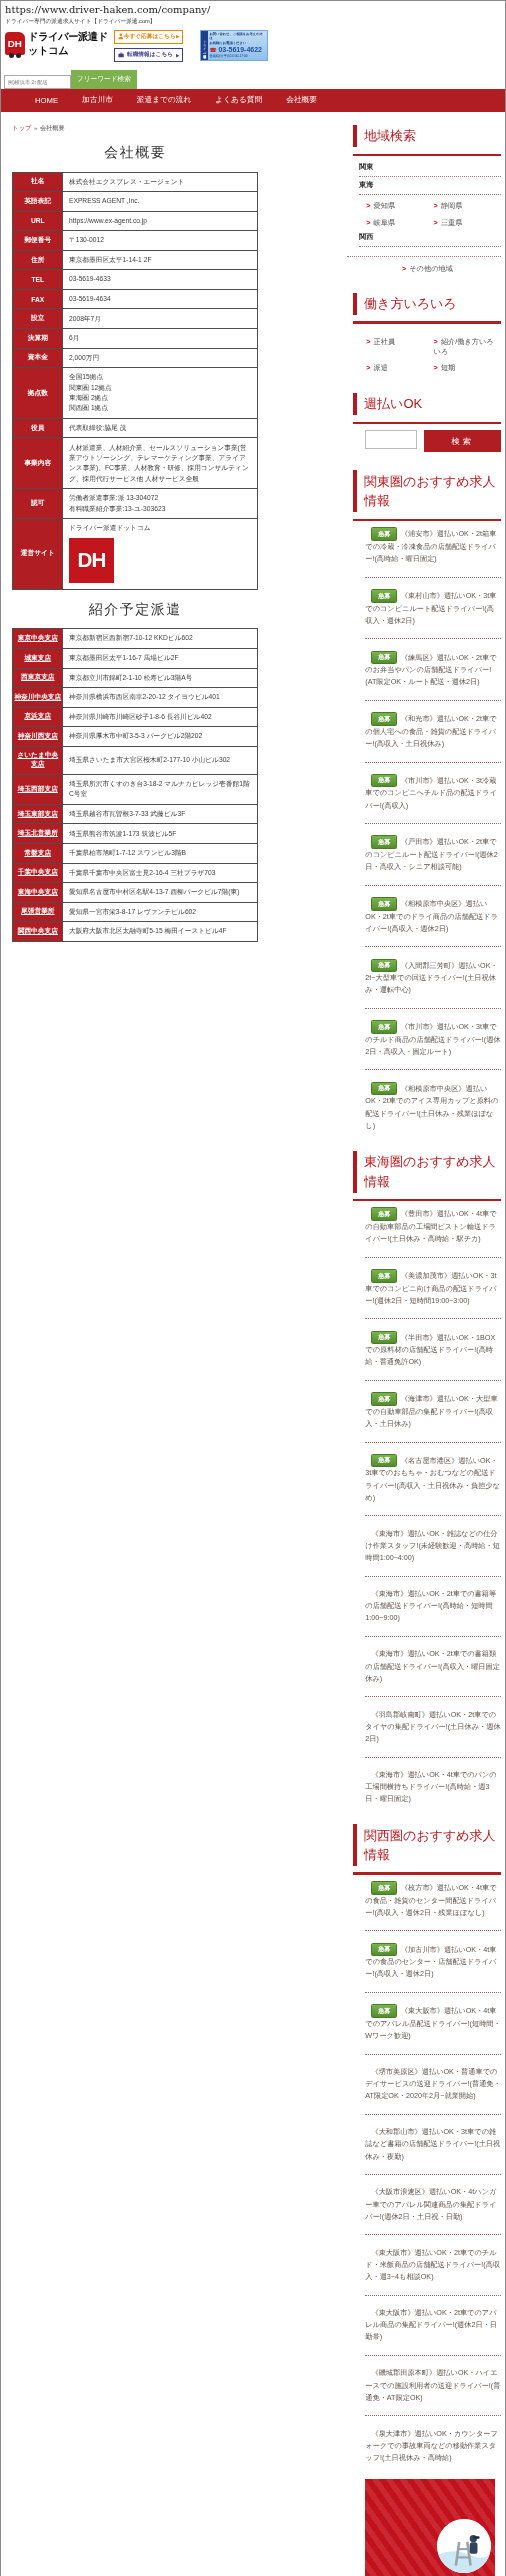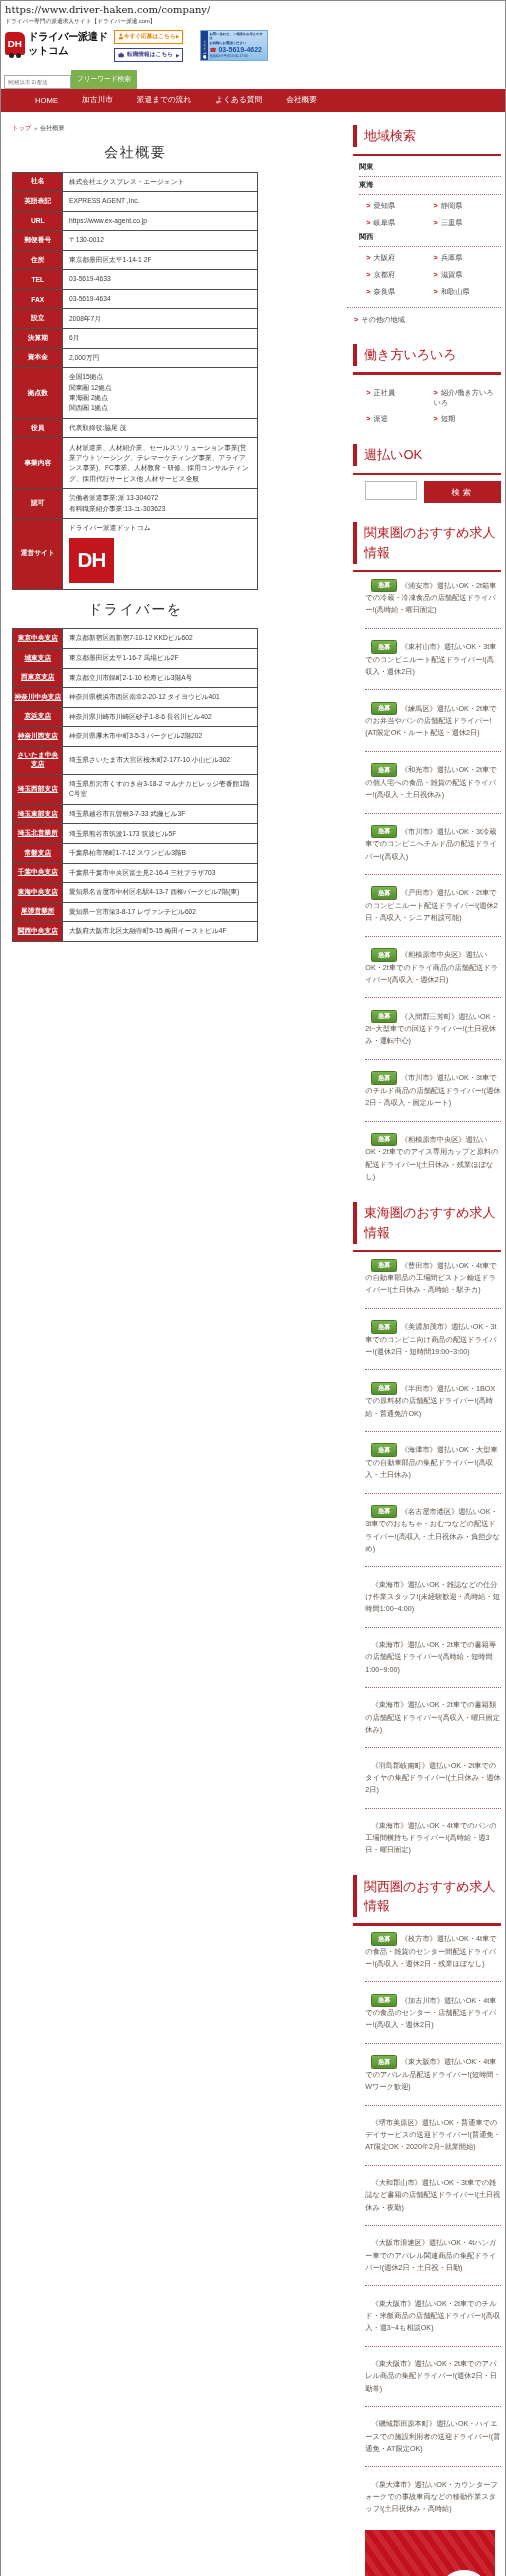--- a/index.html
+++ b/index.html
@@ -75,21 +75,21 @@
   .widget-title { font-size:13px; color:#b5181e; border-left:4.6px solid #b5181e;
                   padding:1.5px 0 1.5px 7.2px; line-height:1.5; margin:18.5px 0 6.2px; }
   .widget-title.first { margin-top:1px; }
   .title-rule { height:2.6px; background:#b01e23; margin-bottom:6.2px; }
   .widget-body { padding-left:12.4px; }
   .rgn-label { font-size:7.2px; font-weight:bold; color:#333; padding-bottom:3.6px;
                border-bottom:0.5px dotted #b07070; margin-top:3px; margin-left:-6.2px; }
   .pref-grid { display:grid; grid-template-columns:1fr 1fr; row-gap:6.7px; padding:6.7px 0 1px 1px; }
   .pref-link { font-size:7.2px; color:#4a4a4a; text-decoration:none; }
   .arrow { color:#c3161c; font-weight:bold; margin-right:3.1px; }
-  .other-wrap { border-top:0.5px dotted #b07070; margin:9.3px 0 0 -6.2px; padding:7.2px 0 0 7.2px; }
+  .other-wrap { border-top:0.5px dotted #b07070; margin:9.3px 0 0 -6.2px; padding:7.2px 0 0 7.2px;text-align:center; }
 
   .id-search { display:flex; gap:7.2px; margin:2.1px 0 4.1px; }
   .id-input { width:52px; height:18.5px; border:0.5px solid #bbb; }
   .id-btn { flex:1; height:21.6px; background:#b01e23; color:#fff; border:none;
             font-size:8.2px; letter-spacing:3.1px; cursor:pointer; }
 
   .job-item { margin:4.1px 0; cursor:pointer; }
   .job-text { font-size:7.2px; color:#5d5249; line-height:1.7; text-indent:6.2px; }
   .kyubo { display:inline-block; background:linear-gradient(#79b44d,#568c31);
            border:0.5px solid #477d27; color:#fff; font-size:6.2px; font-weight:bold;
@@ -239,21 +239,21 @@
               <td class="c-value">労働者派遣事業:派 13-304072
 有料職業紹介事業:13-ユ-303623</td>
             </tr>
             <tr>
               <th class="c-label">運営サイト</th>
               <td class="c-value"><div class="site-name">ドライバー派遣ドットコム</div><div class="dh-block"><span class="dh-block-text">DH</span></div></td>
             </tr>
           </tbody>
       </table>
 
-      <h2 class="page-title">ドライバーを</h2>
+      <h2 class="page-title">紹介予定派遣</h2>
       <table class="info">
         <tbody id="office-body">
             <tr>
               <th class="c-label"><a class="office-link" href="#">東京中央支店</a></th>
               <td class="c-value">東京都新宿区西新宿7-10-12 KKDビル602</td>
             </tr>
             <tr>
               <th class="c-label"><a class="office-link" href="#">城東支店</a></th>
               <td class="c-value">東京都墨田区太平1-16-7 馬場ビル2F</td>
             </tr>
@@ -320,28 +320,20 @@
       <div class="widget-body" id="region-groups">
           <div class="rgn-label">関東</div>
           <div class="rgn-label">東海</div>
           <div class="pref-grid">
             <a class="pref-link" href="#"><span class="arrow">&gt;</span><span>愛知県</span></a>
             <a class="pref-link" href="#"><span class="arrow">&gt;</span><span>静岡県</span></a>
             <a class="pref-link" href="#"><span class="arrow">&gt;</span><span>岐阜県</span></a>
             <a class="pref-link" href="#"><span class="arrow">&gt;</span><span>三重県</span></a>
           </div>
           <div class="rgn-label">関西</div>
-          <div class="pref-grid">
-            <a class="pref-link" href="#"><span class="arrow">&gt;</span><span>大阪府</span></a>
-            <a class="pref-link" href="#"><span class="arrow">&gt;</span><span>兵庫県</span></a>
-            <a class="pref-link" href="#"><span class="arrow">&gt;</span><span>京都府</span></a>
-            <a class="pref-link" href="#"><span class="arrow">&gt;</span><span>滋賀県</span></a>
-            <a class="pref-link" href="#"><span class="arrow">&gt;</span><span>奈良県</span></a>
-            <a class="pref-link" href="#"><span class="arrow">&gt;</span><span>和歌山県</span></a>
-          </div>
         </div>
       <div class="widget-body other-wrap">
         <a href="#" class="pref-link"><span class="arrow">&gt;</span><span>その他の地域</span></a>
       </div>
 
       <div class="widget-title">働き方いろいろ</div>
       <div class="title-rule"></div>
       <div class="widget-body">
         <div class="pref-grid" id="workstyle-grid">
             <a class="pref-link" href="#"><span class="arrow">&gt;</span><span>正社員</span></a>

